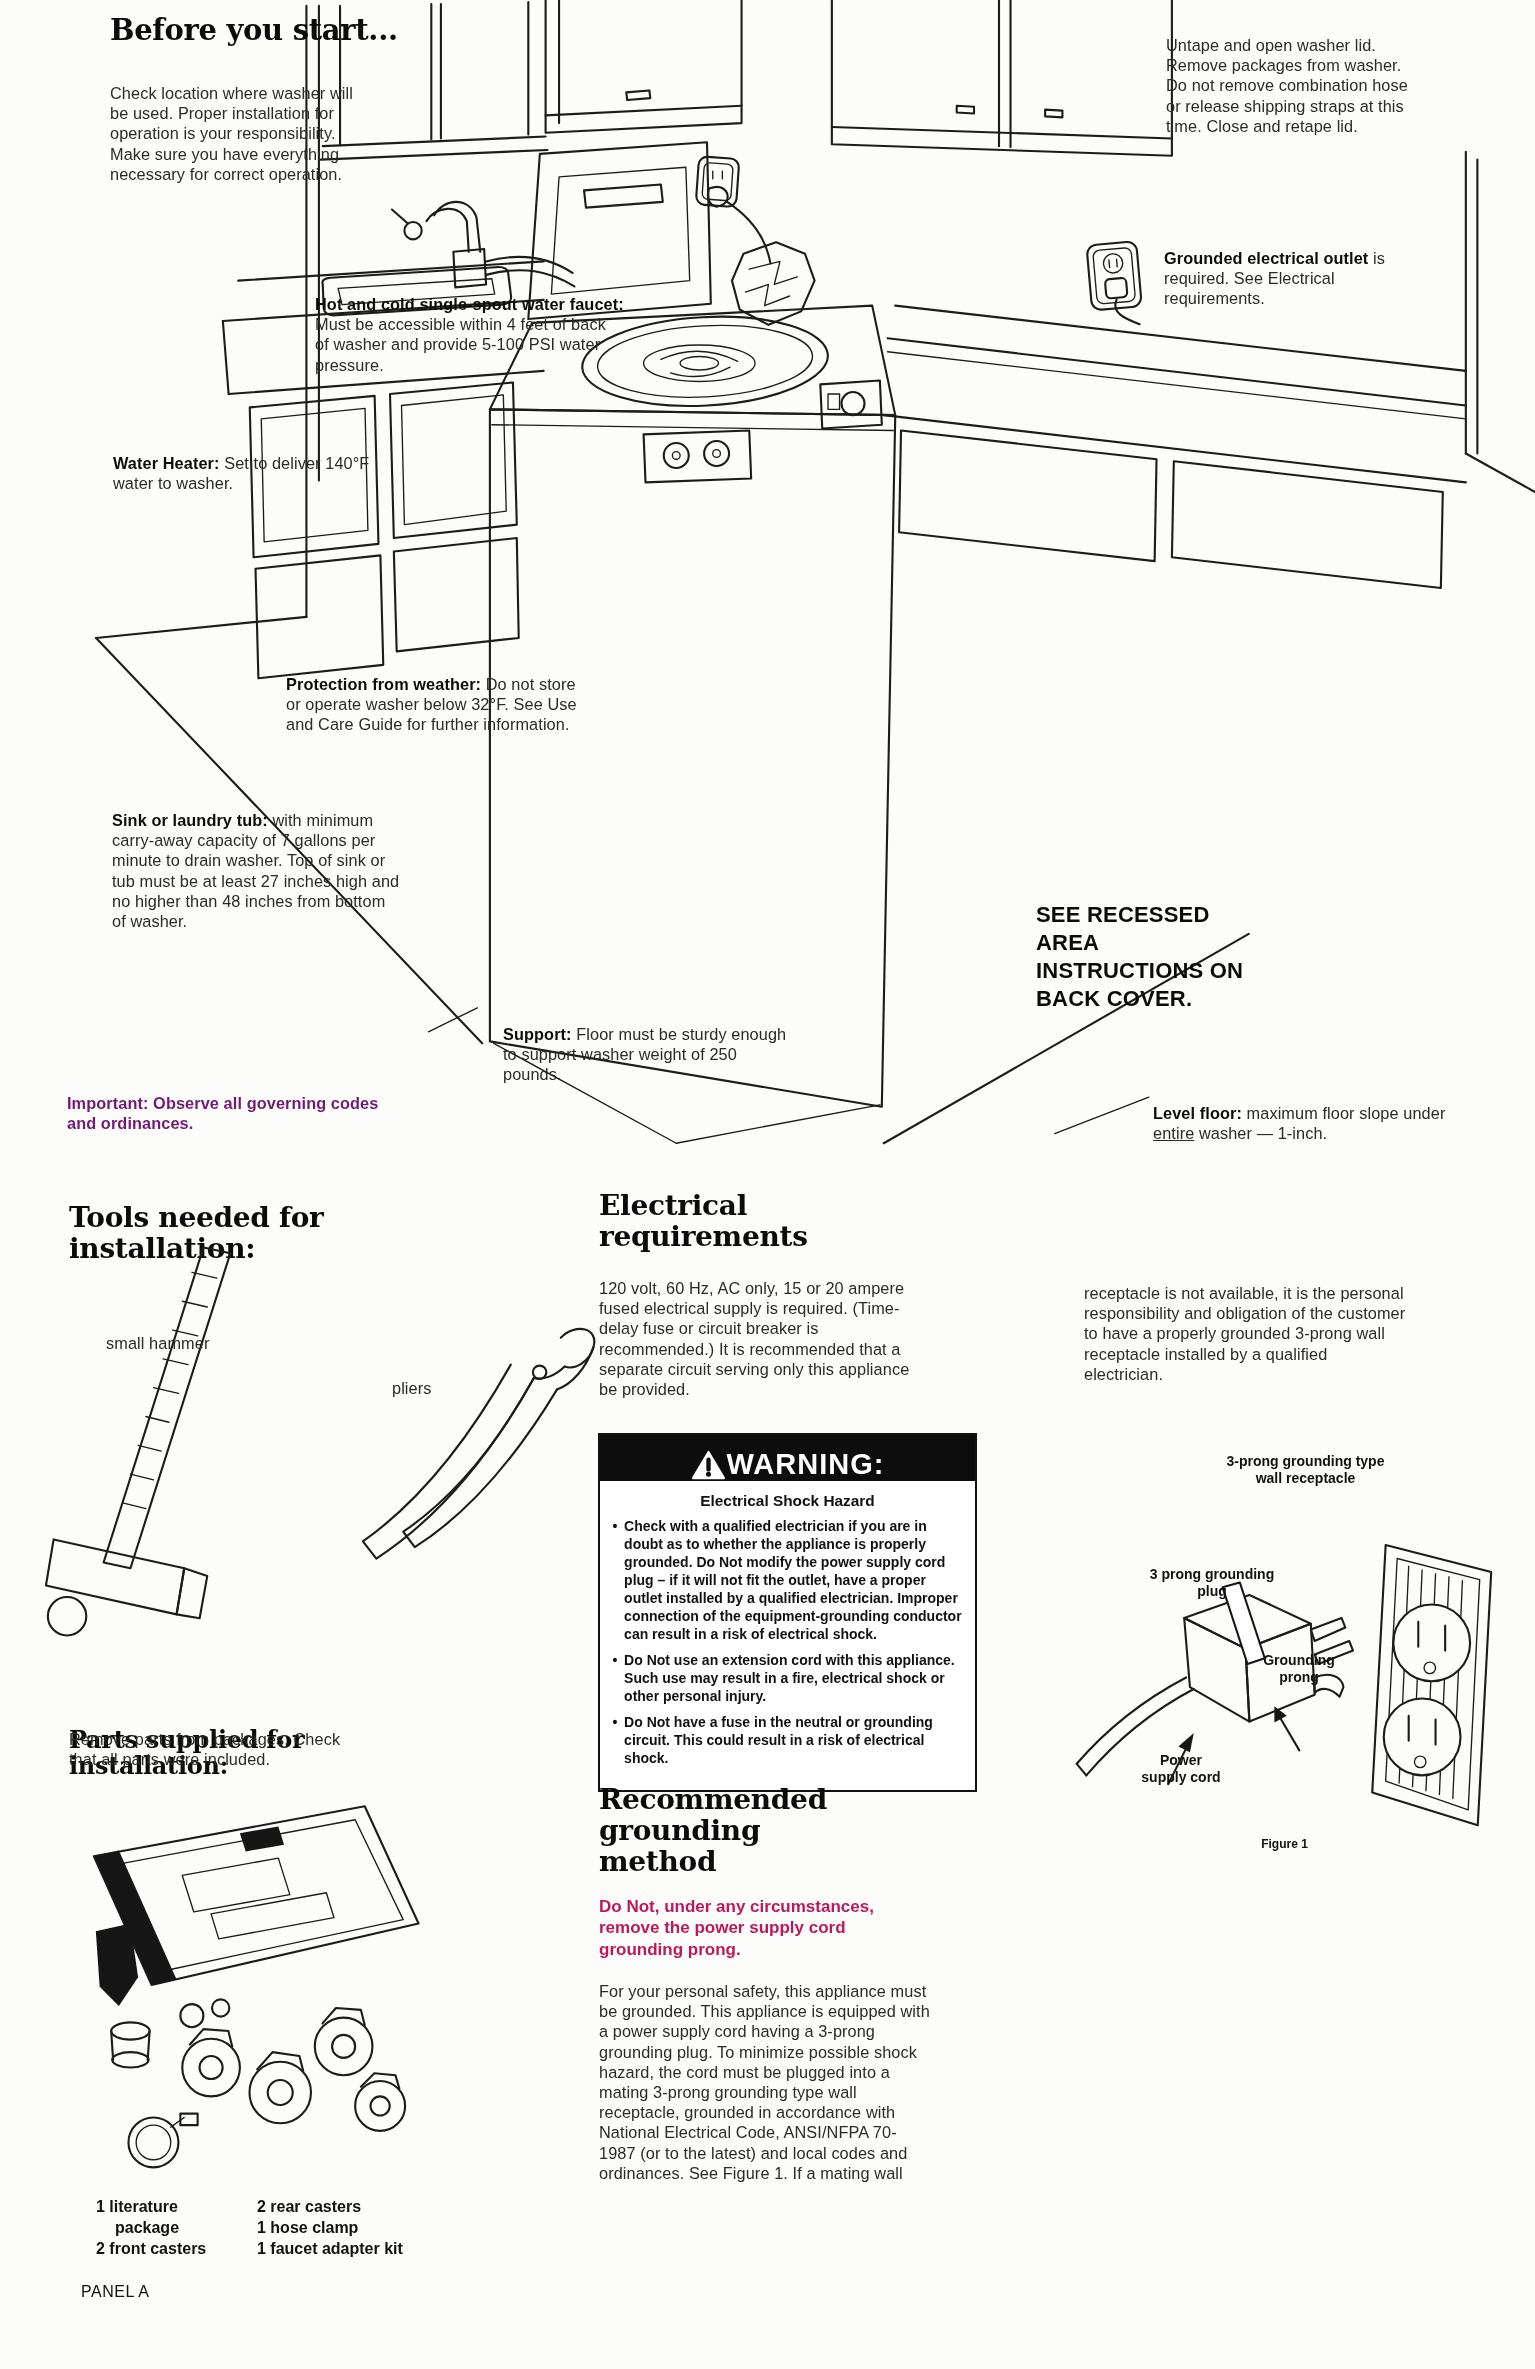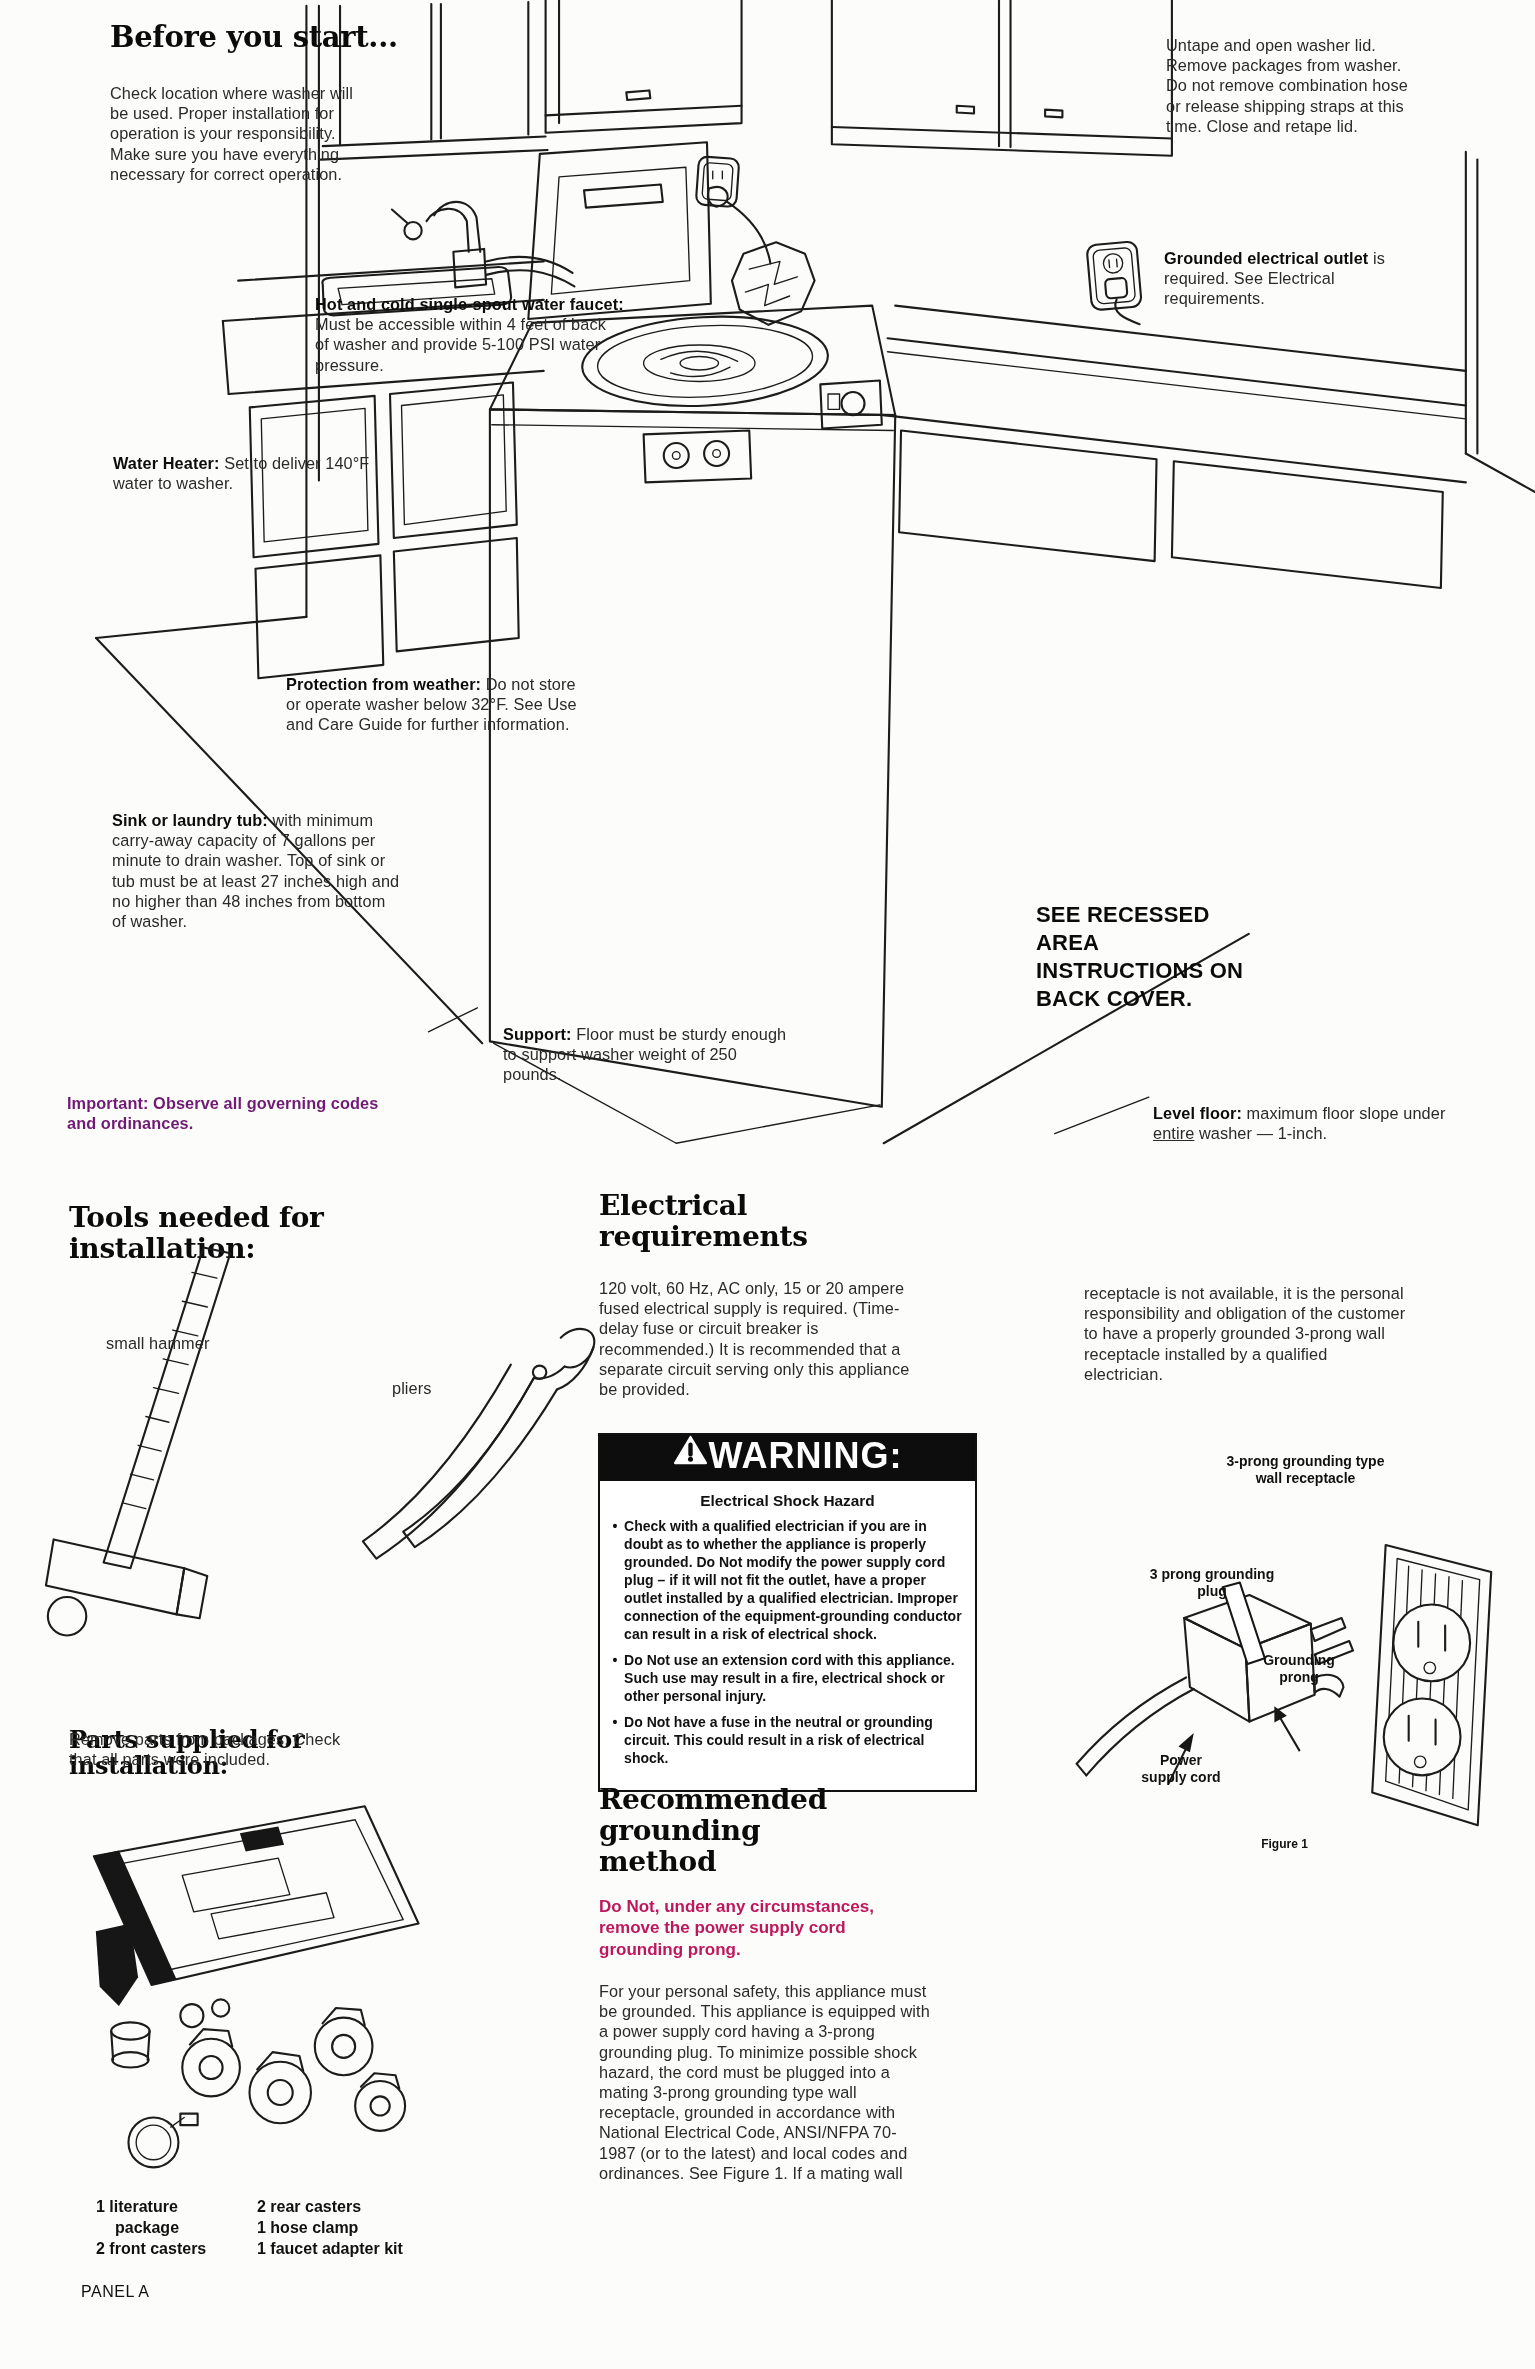--- a/index.html
+++ b/index.html
@@ -10,22 +10,22 @@
   .lead{font-weight:700;color:#0c0c0c;}
   .serif-h{font-family:"DejaVu Serif",serif;font-weight:700;color:#0b0b0b;line-height:1.1;letter-spacing:-0.3px;}
   .h-big{font-size:29px;}
   .u{text-decoration:underline;margin-top:9px;}
   .boldnote{font-weight:700;color:#701a75;}
   svg path,svg circle,svg ellipse,svg rect,svg line{fill:none;stroke:#1c1c1c;stroke-width:2.2;stroke-linecap:round;stroke-linejoin:round;}
   svg .fill{fill:#161616;stroke:none;}
   svg .wfill{fill:#ffffff;stroke:#161616;}
   svg .thin{stroke-width:1.4;}
   .warn{border:2.9px solid #111;background:#fff;}
-  .warn-head{background:#0d0d0d;color:#fff;height:46px;display:flex;align-items:flex-start;justify-content:center;gap:1px;
-             font-weight:700;font-size:36px;letter-spacing:1px;}
+  .warn-head{background:#0d0d0d;color:#fff;height:46px;display:flex;align-items:flex-end;justify-content:center;gap:1px;
+             font-weight:700;font-size:29px;letter-spacing:1px;}
   .warn-body{padding:9.6px 12.5px 13.4px 12.5px;}
   .warn-sub{text-align:center;font-weight:700;font-size:15.4px;color:#111;margin:1.9px 0 7.7px 0;}
   .warn-li{display:flex;gap:6.7px;font-weight:700;font-size:14px;line-height:1.28;color:#111;margin-bottom:8.6px;}
   .warn-li:before{content:"•";flex:0 0 auto;}
   .figlabel{font-weight:700;font-size:14px;line-height:1.22;text-align:center;color:#111;}
   .recessed{font-weight:700;font-size:22px;line-height:1.28;color:#0b0b0b;letter-spacing:0.2px;}
   .plist{font-weight:700;font-size:16px;line-height:21px;color:#111;}
   .plist div{padding-left:19px;text-indent:-19px;}
 </style>
 </head>
@@ -123,21 +123,21 @@
     <circle class="thin" cx="704" cy="474" r="4"></circle>
       <circle class="thin" cx="746" cy="472" r="4"></circle>
     <path d="M854 400 L916 396 L918 442 L856 446 Z"></path>
       <circle cx="888" cy="420" r="12"></circle>
       <path class="thin" d="M862 410 h12 v16 h-12 Z"></path>
 
     <path class="thin" d="M446 1074 L497 1049"></path>
       <path class="thin" d="M1098 1180 L1196 1142"></path>
   </svg>
 
-  <div class="abs serif-h h-big" style="left:110px;top:22px;width:288px">Before you start...</div>
+  <div class="abs serif-h h-big" style="left:110px;top:15px;width:288px">Before you start...</div>
   <div class="abs body" style="left:110px;top:83px;width:252px">Check location where washer will be used. Proper installation for operation is your responsibility. Make sure you have everything necessary for correct operation.</div>
 
   <div class="abs body" style="left:1166px;top:35px;width:248px">Untape and open washer lid. Remove packages from washer. Do not remove combination hose or release shipping straps at this time. Close and retape lid.</div>
 
   <svg class="abs" style="left:1082px;top:238px" width="75" height="92" viewBox="0 0 78 96">
     <g transform="rotate(-5 39 46)">
       <rect x="8" y="5" width="52" height="68" rx="10"></rect>
       <rect class="thin" x="14" y="11" width="40" height="56" rx="7"></rect>
       <circle class="thin" cx="34" cy="26" r="10"></circle>
         <path class="thin" d="M30 22 v8"></path>

